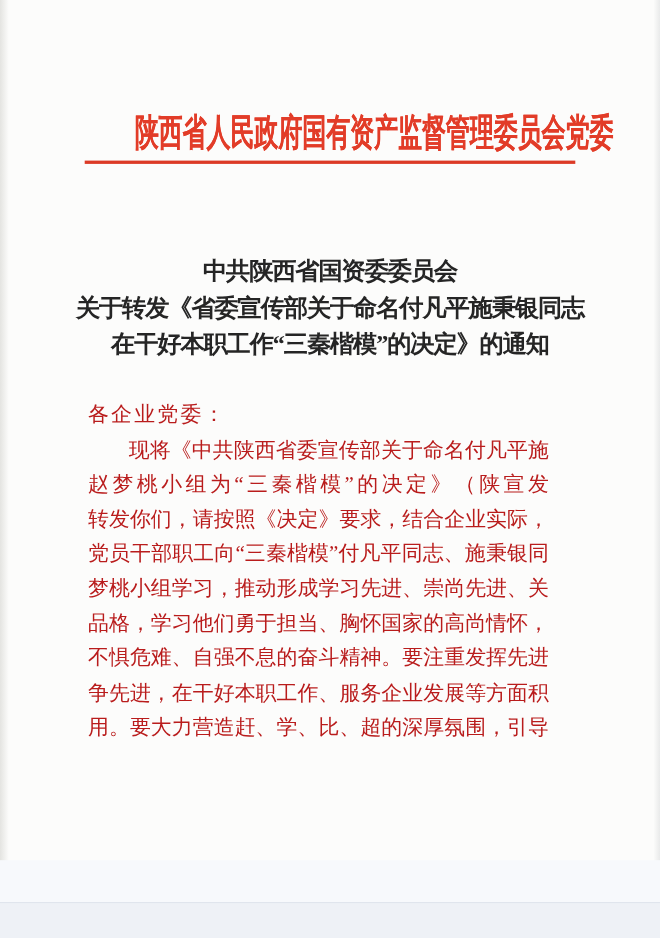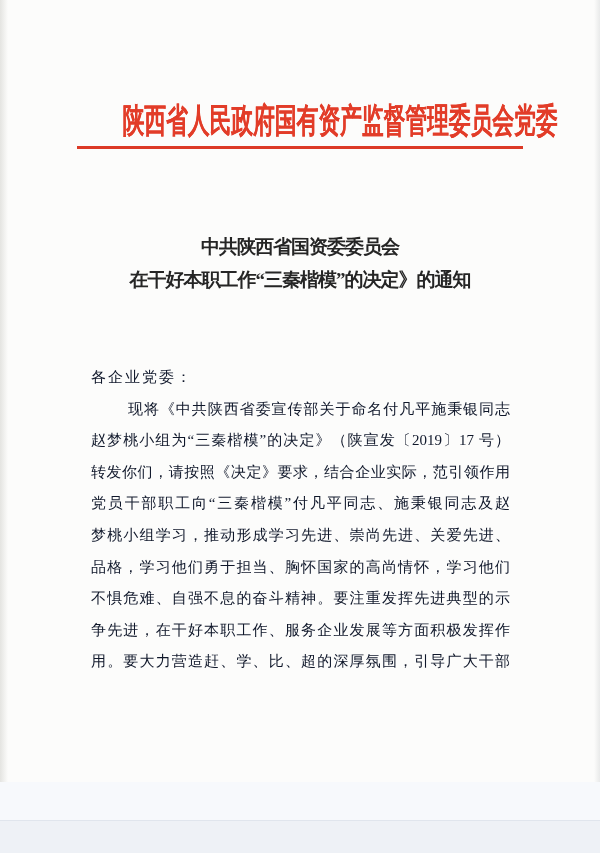--- a/index.html
+++ b/index.html
@@ -61,32 +61,32 @@
   }
   
   .doc-title {
     position: absolute;
     top: 230px;
     left: 0;
     width: 600px;
     text-align: center;
     color: #252525;
     font-weight: bold;
-    font-size: 19px;
+    font-size: 22px;
     line-height: 33px;
     letter-spacing: -1px;
   }
   
   .body-block {
     position: absolute;
     top: 362px;
-    left: 91px;
+    left: 80px;
     width: 419px;
-    color: #0f172a;
-    font-size: 15px;
+    color: #b91c1c;
+    font-size: 19px;
     line-height: 31.6px;
   }
   .body-line {
     text-align: justify;
     text-align-last: justify;
     height: 31.6px;
     overflow: hidden;
   }
   .salutation {
     text-align: left;
@@ -104,20 +104,21 @@
   <div class="edge-left"></div>
   <div class="edge-right"></div>
 
   <div class="letterhead">
     <span class="lh-text">陕西省人民政府国有资产监督管理委员会党委</span>
   </div>
   <div class="letterhead-underline"></div>
 
   <div class="doc-title">
     <div>中共陕西省国资委委员会</div>
+    <div>关于转发《省委宣传部关于命名付凡平施秉银同志</div>
     <div>在干好本职工作“三秦楷模”的决定》的通知</div>
   </div>
 
   <div class="body-block">
     <div class="salutation">各企业党委：</div>
     <div class="body-line indent">现将《中共陕西省委宣传部关于命名付凡平施秉银同志</div>
     <div class="body-line">赵梦桃小组为“三秦楷模”的决定》（陕宣发〔2019〕17 号）</div>
     <div class="body-line">转发你们，请按照《决定》要求，结合企业实际，范引领作用</div>
     <div class="body-line">党员干部职工向“三秦楷模”付凡平同志、施秉银同志及赵</div>
     <div class="body-line">梦桃小组学习，推动形成学习先进、崇尚先进、关爱先进、</div>

